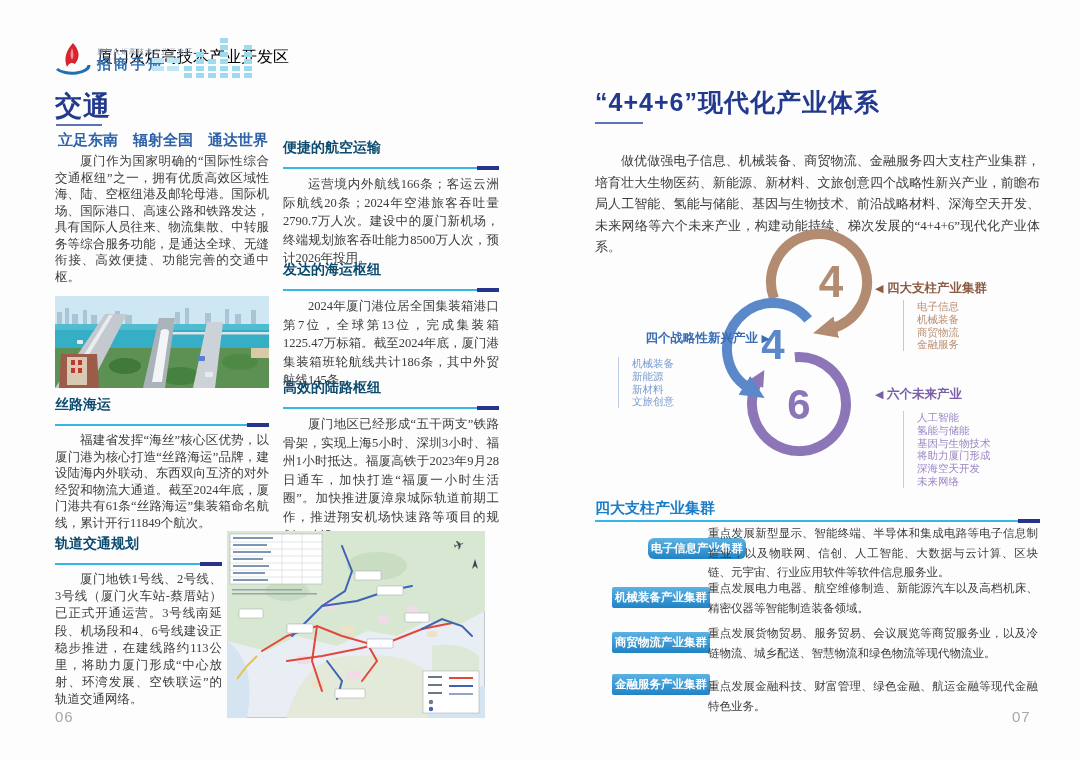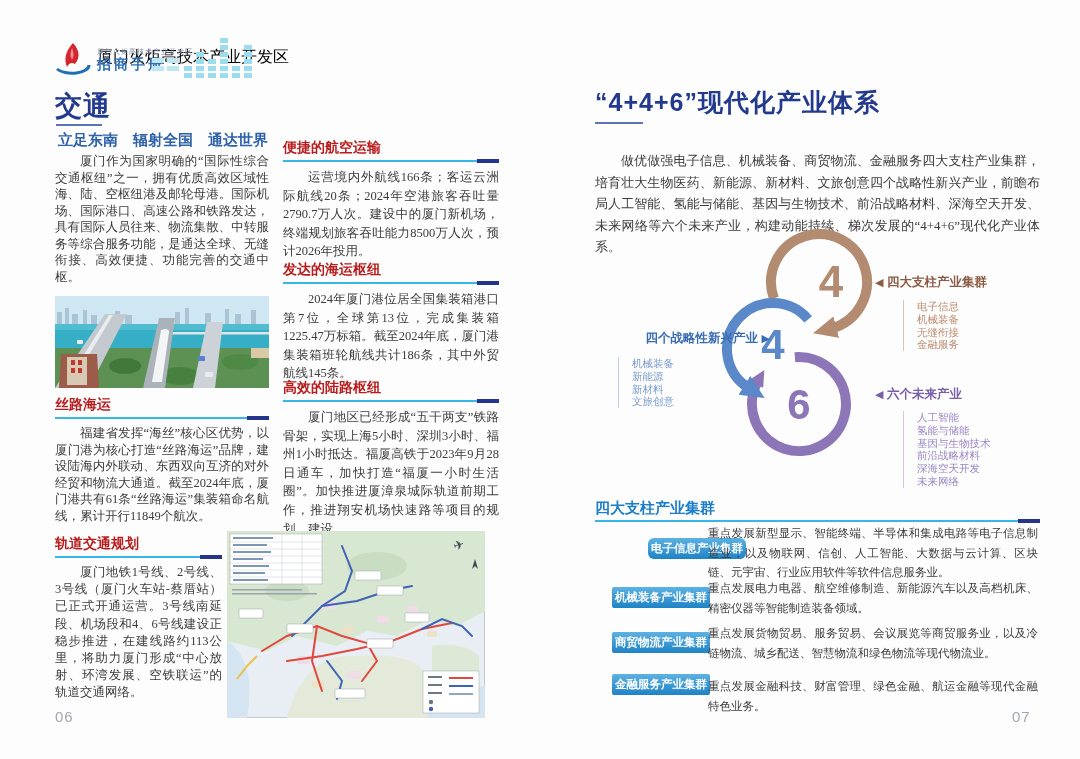--- a/index.html
+++ b/index.html
@@ -11,21 +11,21 @@
   
   .org-name { font-size:7px; color:#7c8aa0; letter-spacing:1px; }
   .handbook { font-size:14px; font-weight:bold; color:#2e6fb2; letter-spacing:3px; font-family:"Liberation Serif","DejaVu Serif",serif; }
 
   
   .page-title { font-size:27px; font-weight:bold; color:#22398e; letter-spacing:1px; }
   .title-rule { height:2px; background:#5b74b8; }
   .page-subtitle { font-size:15px; font-weight:bold; color:#2d62a8; }
 
   
-  .sec-head { font-size:14px; font-weight:bold; color:#b91c1c; padding-bottom:3px; }
+  .sec-head { font-size:14px; font-weight:bold; color:#0c4a6e; padding-bottom:10px; }
   .sec-rule { position:relative; height:2px; background:#35b7e8; margin-bottom:6px; }
   .sec-rule::after { content:""; position:absolute; right:0; top:-1px; width:22px; height:4px; background:#27348b; }
   .body-text { font-family:"Liberation Serif","DejaVu Serif",serif; font-size:12.5px; color:#3b3b3b;
                text-align:justify; text-indent:2em; }
   .lh-a { line-height:16.5px; }
   .lh-b { line-height:17.2px; }
   .lh-c { line-height:18.6px; }
   .lh-d { line-height:21.5px; font-size:13px; }
 
   .pagenum { font-size:15px; color:#a2a8b0; letter-spacing:1px; }
@@ -304,48 +304,48 @@
     </defs>
     <path d="M794.9 357.2 A47 47 0 1 1 758.3 380.5" fill="none" stroke="#8d76b8" stroke-width="10" marker-end="url(#arrPur)"></path>
     <path d="M773.9 298.4 A48 48 0 1 1 831.4 328.4" fill="none" stroke="#b28b70" stroke-width="10" marker-end="url(#arrTan)"></path>
     <path d="M808.2 319.4 A46 46 0 1 0 748.6 388.0" fill="none" stroke="#5b88c9" stroke-width="10" marker-end="url(#arrBlue)"></path>
   </svg>
 
   <div class="abs circle-num num-pillar" style="left:801px;top:257px;">4</div>
   <div class="abs circle-num num-emerging" style="left:743px;top:321px;">4</div>
   <div class="abs circle-num num-future" style="left:769px;top:381px;">6</div>
 
-  <div class="abs diag-label lbl-pillar" style="left:875px;top:274px;">
+  <div class="abs diag-label lbl-pillar" style="left:875px;top:280px;">
     <span class="ptr">◀</span>&nbsp;<span>四大支柱产业集群</span>
   </div>
   <div class="abs diag-list list-pillar" style="left:903px;top:300px;">
       <div>电子信息</div>
       <div>机械装备</div>
-      <div>无缝衔接</div>
+      <div>商贸物流</div>
       <div>金融服务</div>
     </div>
 
   <div class="abs diag-label lbl-emerging" style="left:600px;top:330px;width:170px;text-align:right;">
     <span>四个战略性新兴产业</span>&nbsp;<span class="ptr">▶</span>
   </div>
   <div class="abs diag-list list-emerging" style="left:618px;top:357px;">
       <div>机械装备</div>
       <div>新能源</div>
       <div>新材料</div>
       <div>文旅创意</div>
     </div>
 
   <div class="abs diag-label lbl-future" style="left:875px;top:386px;">
     <span class="ptr">◀</span>&nbsp;<span>六个未来产业</span>
   </div>
   <div class="abs diag-list list-future" style="left:903px;top:411px;">
       <div>人工智能</div>
       <div>氢能与储能</div>
       <div>基因与生物技术</div>
-      <div>前沿战略材料</div>
+      <div>将助力厦门形成</div>
       <div>深海空天开发</div>
       <div>未来网络</div>
     </div>
 
   <div class="abs sec-head-lg" style="left:595px;top:499px;">四大支柱产业集群</div>
   <div class="abs sec-rule" style="left:595px;top:520px;width:445px;"></div>
 
   <div class="abs badge" style="left:648px;top:538px;border-radius:6px;">电子信息产业集群</div>
   <div class="abs row-desc" style="left:708px;top:524px;width:330px;">重点发展新型显示、智能终端、半导体和集成电路等电子信息制造业，以及物联网、信创、人工智能、大数据与云计算、区块链、元宇宙、行业应用软件等软件信息服务业。</div>
 

